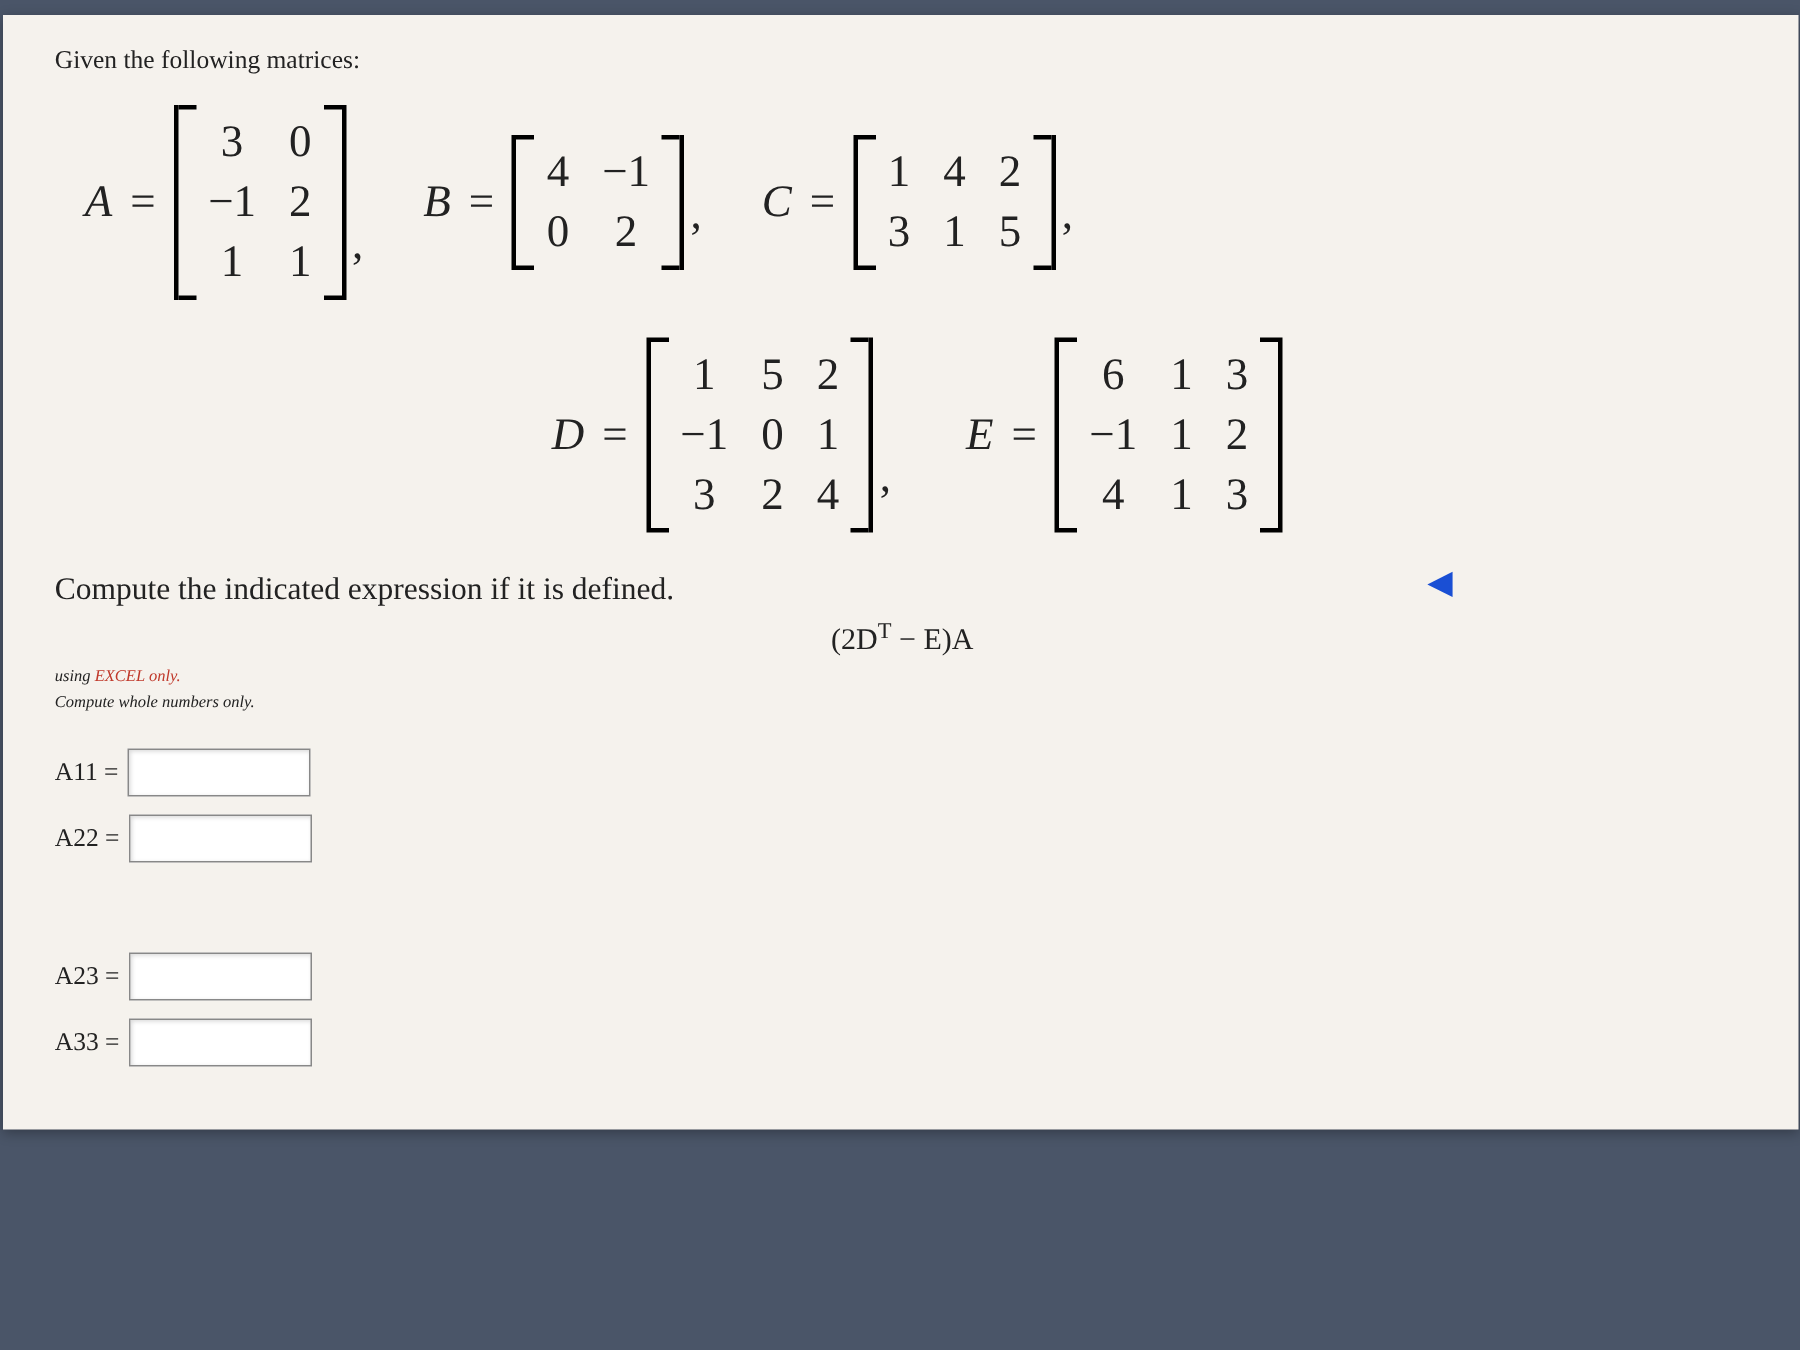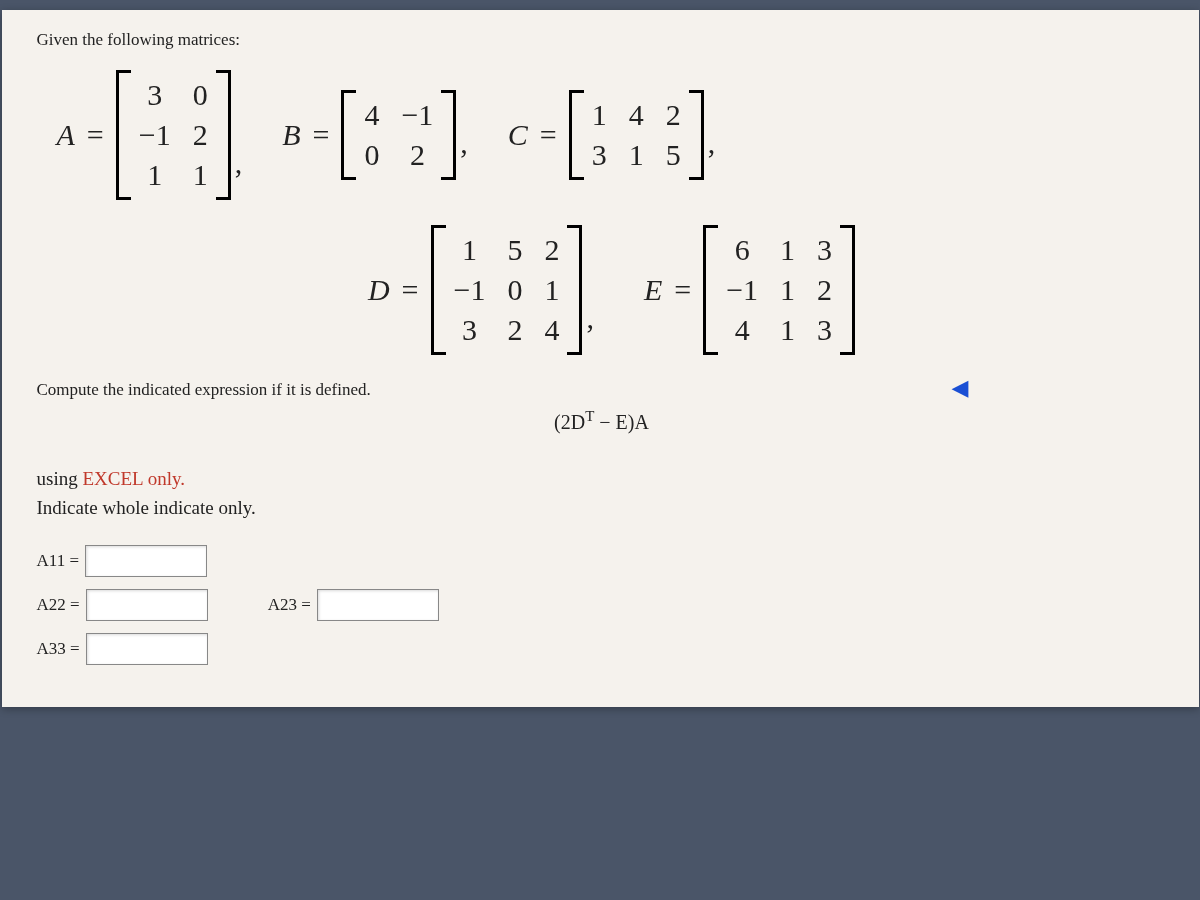--- a/index.html
+++ b/index.html
@@ -80,43 +80,45 @@
   .mgrid {
     display: grid;
     gap: 6px 22px;
     padding: 8px 12px;
     text-align: center;
   }
   .mgrid.c2 { grid-template-columns: repeat(2, auto); }
   .mgrid.c3 { grid-template-columns: repeat(3, auto); }
   .comma { align-self: flex-end; margin-bottom: 20px; margin-left: -4px;}
   .instruct {
-    font-size: 17px;
+    font-size: 21px;
     margin: 0 0 8px 0;
   }
   .expr {
     text-align: center;
     font-size: 20px;
-    margin: 6px 0 30px 0;
+    margin: 6px 0 4px 0;
   }
   .sup { vertical-align: super; font-size: .75em; }
   .caveats {
-    font-size: 19px;
+    font-size: 11px;
     line-height: 1.55;
+    font-style: italic;
   }
   .caveats .excel { color: #c0392b; }
   .inputs {
     margin-top: 22px;
     font-size: 17px;
   }
   .inprow {
     display: flex;
     gap: 60px;
     margin: 12px 0;
     align-items: flex-start;
+    flex-direction: column;
   }
   .ingroup {
     display: flex;
     align-items: center;
     gap: 6px;
   }
   .ingroup label { white-space: nowrap; }
   .ingroup input {
     width: 110px;
     height: 26px;
@@ -244,21 +246,21 @@
   <div class="instruct">Compute the indicated expression if it is defined.</div>
 
   <div class="expr">
     <span>(2D</span><span class="sup">T</span><span> − E)A</span>
   </div>
 
   <div class="caveats">
     <div>
       <span>using </span><span class="excel">EXCEL only.</span>
     </div>
-    <div>Indicate whole indicate only.</div>
+    <div>Compute whole numbers only.</div>
   </div>
 
   <div class="inputs">
     <div class="inprow">
       <div class="ingroup">
           <label>A11 =</label>
           <input value="" style="">
         </div>
     </div>
     <div class="inprow">

